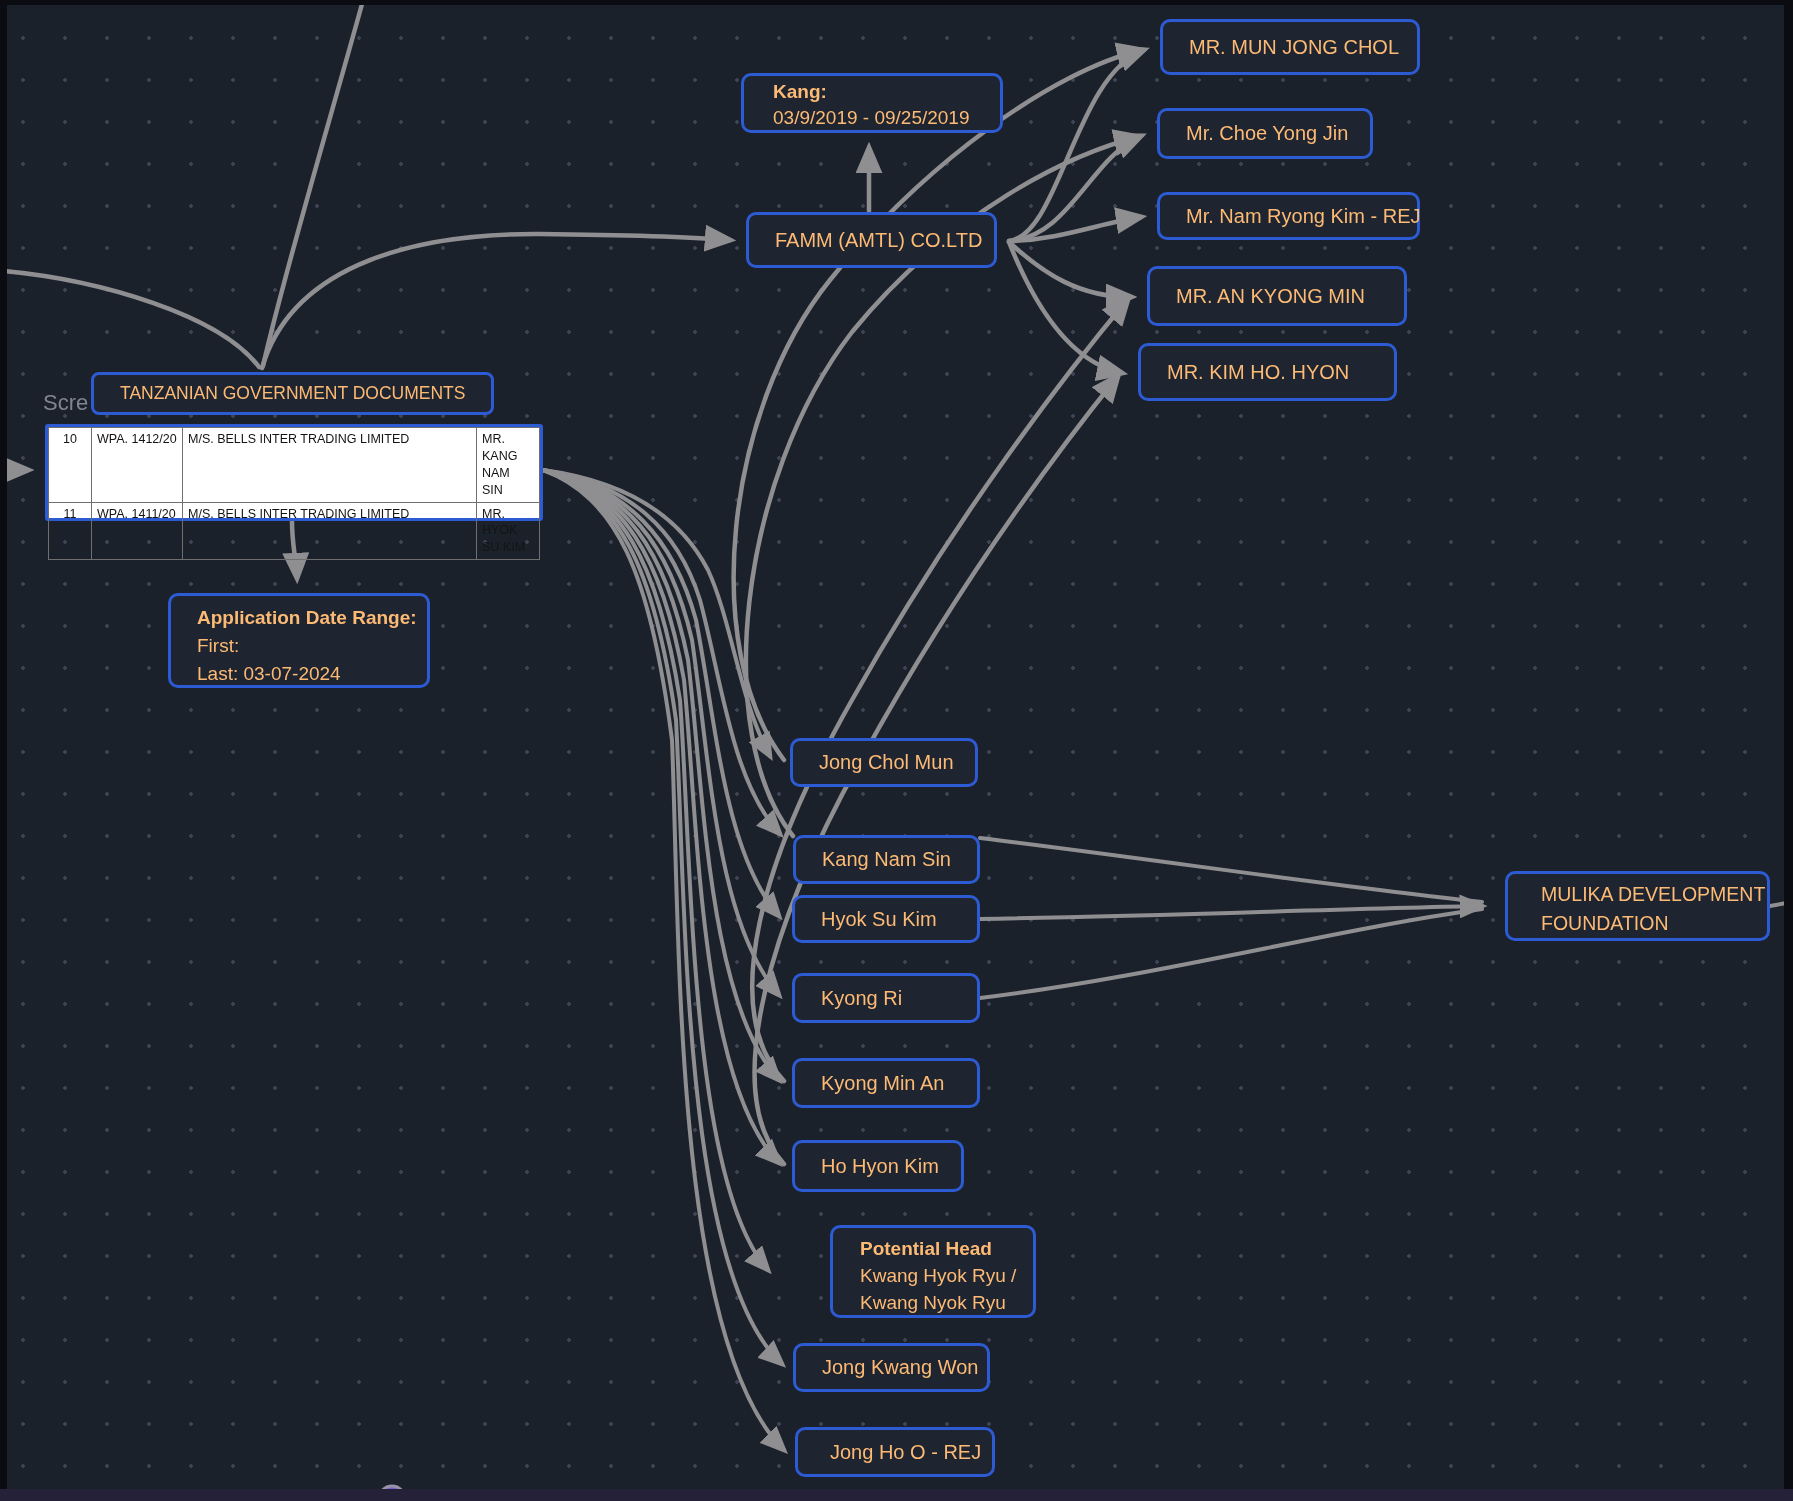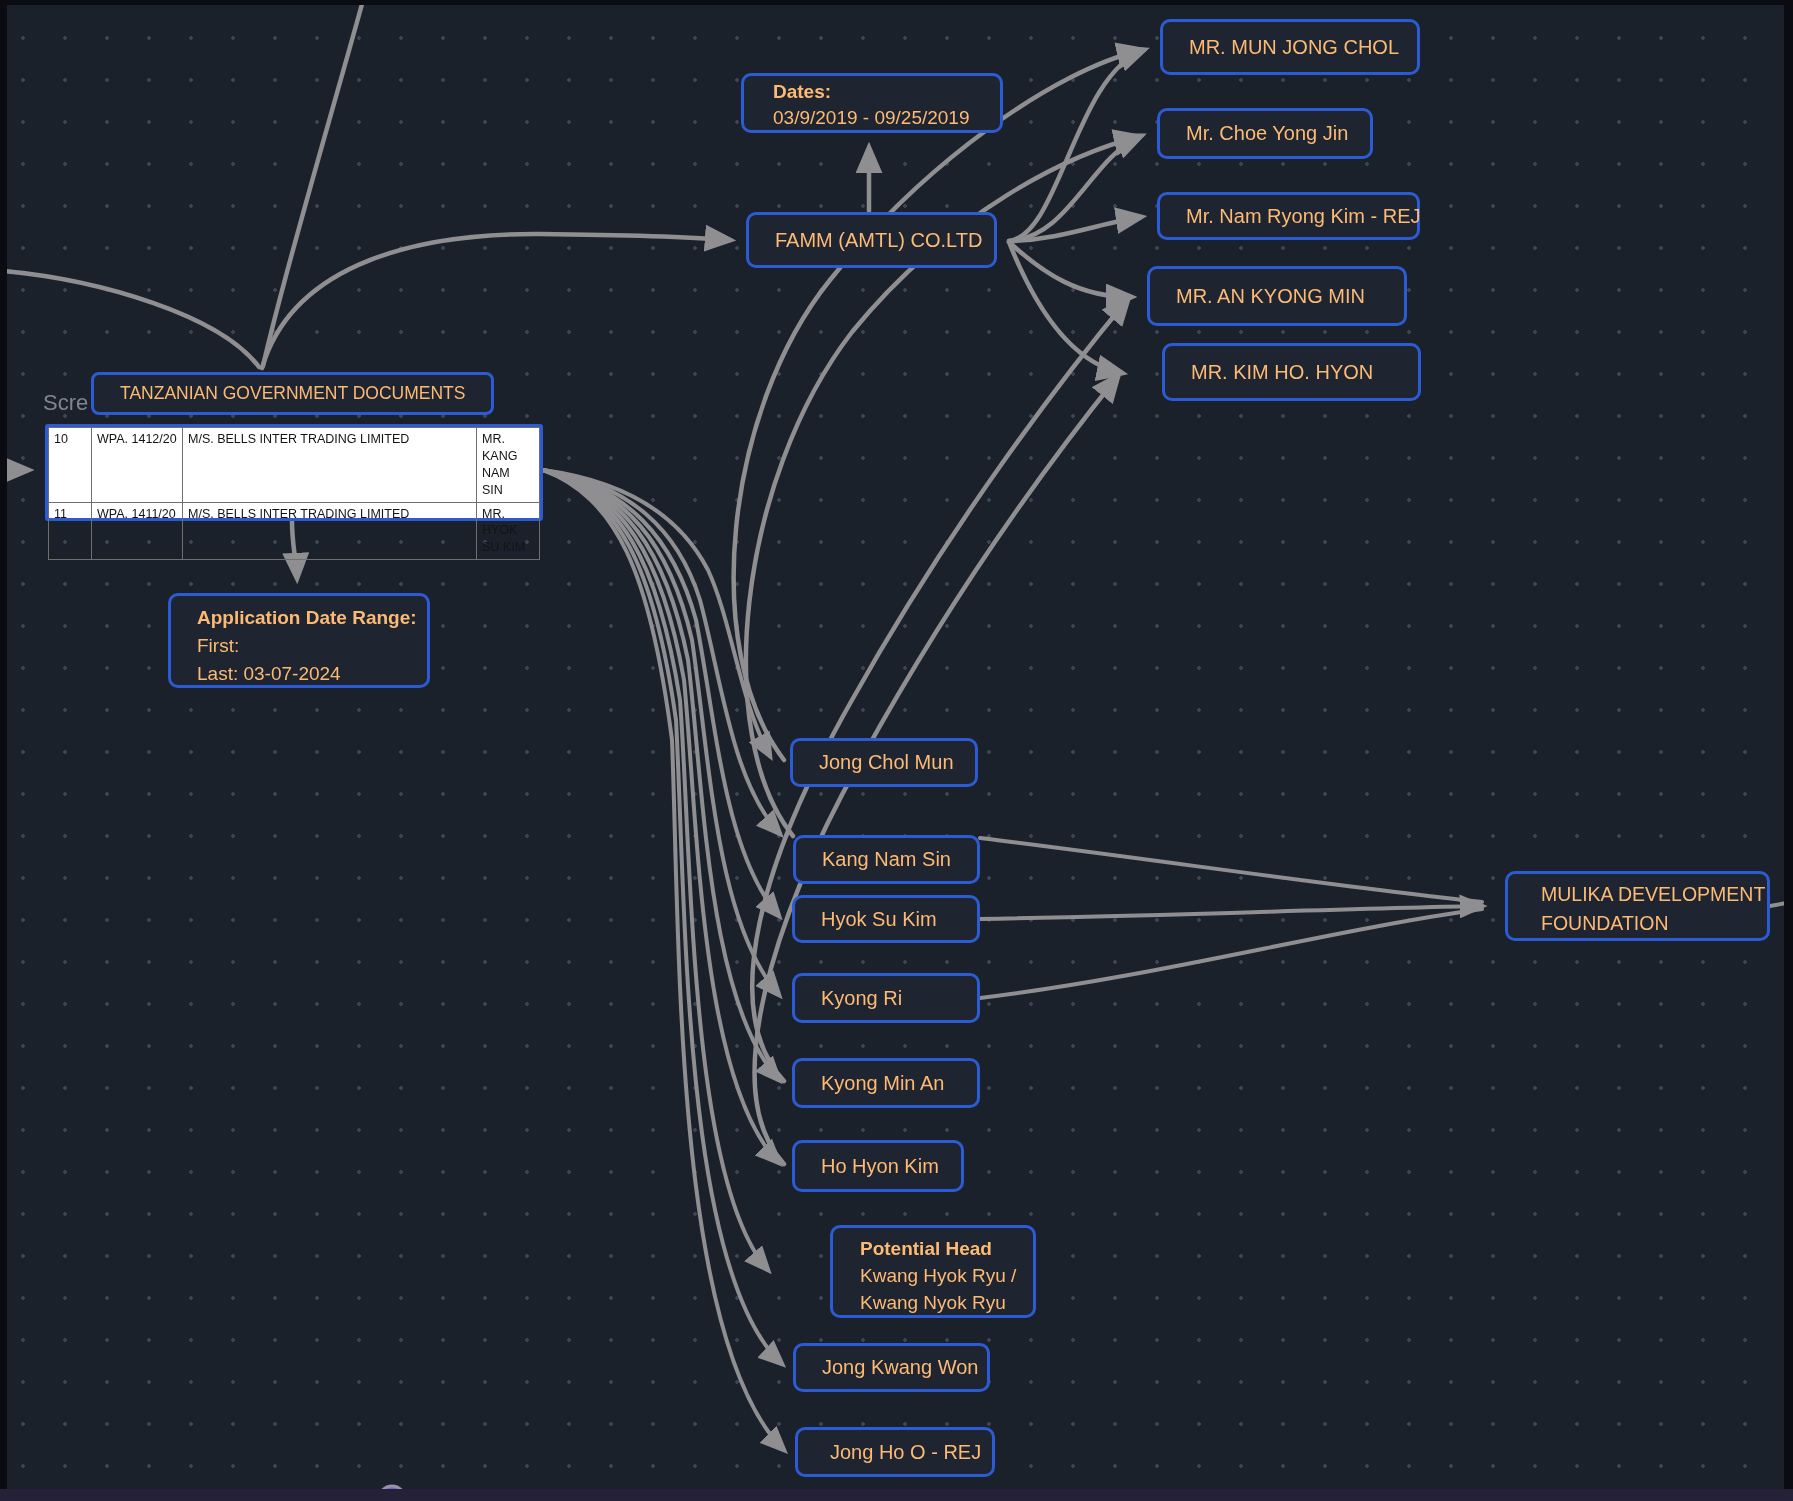--- a/index.html
+++ b/index.html
@@ -15,21 +15,21 @@
     padding-left:26px;white-space:nowrap;}
   .node.multi{display:block;white-space:normal;}
   .bold{font-weight:bold;}
   .bg-label{position:absolute;z-index:2;color:#80858f;font-size:22px;}
   #doc-table{position:absolute;z-index:4;left:45px;top:424px;width:498px;height:97px;
     box-sizing:border-box;background:#fff;border:3px solid #2d5bd4;border-radius:3px;}
   #doc-table table{width:100%;height:100%;border-collapse:collapse;table-layout:fixed;
     font-size:12.5px;color:#141414;}
   #doc-table td{border:1px solid #6f6f6f;vertical-align:top;padding:3px 5px;
     line-height:1.35;overflow:hidden;}
-  #doc-table tr td:first-child{}
+  #doc-table tr td:first-child{text-align:center;}
   .frame{position:absolute;z-index:10;background:#0a0c11;}
   #frame-top{left:0;top:0;width:1793px;height:5px;}
   #frame-left{left:0;top:0;width:7px;height:1501px;}
   #frame-right{right:0;top:0;width:9px;height:1501px;}
   #frame-bottom{left:0;bottom:0;width:1793px;height:12px;background:#242138;}
 </style>
 </head>
 <body>
 
 <div id="stage">
@@ -71,21 +71,21 @@
       <path marker-end="url(#arr)" d="M 980,919 C 1160,916 1330,909 1482,906"></path>
       <path d="M 980,998 C 1160,976 1330,930 1482,909"></path>
       <path d="M 1770,906 L 1792,902"></path>
     </g>
     <circle cx="392" cy="1499" r="13" fill="#7a5fd0" stroke="#9a93a8" stroke-width="3"></circle>
   </svg>
 
   <div class="bg-label" style="left:43px;top:390px;">Scre</div>
 
   <div class="node multi" style="left:741px;top:73px;width:262px;height:60px;padding:3px 0 0 29px;line-height:26px;font-size:19px;">
-    <div class="bold">Dates:</div>
+    <div class="bold">Kang:</div>
     <div>03/9/2019 - 09/25/2019</div>
   </div>
 
   <div class="node" style="left:746px;top:212px;width:251px;height:56px;">
     <span>FAMM (AMTL) CO.LTD</span>
   </div>
 
   <div class="node" style="left:91px;top:372px;width:403px;height:43px;font-size:17.5px;border-radius:8px;">
     <span>TANZANIAN GOVERNMENT DOCUMENTS</span>
   </div>
@@ -120,21 +120,21 @@
   </div>
   <div class="node" style="left:1157px;top:108px;width:216px;height:51px;">
     <span>Mr. Choe Yong Jin</span>
   </div>
   <div class="node" style="left:1157px;top:192px;width:263px;height:48px;">
     <span>Mr. Nam Ryong Kim - REJ</span>
   </div>
   <div class="node" style="left:1147px;top:266px;width:260px;height:60px;">
     <span>MR. AN KYONG MIN</span>
   </div>
-  <div class="node" style="left:1138px;top:343px;width:259px;height:58px;margin-left:24px;">
+  <div class="node" style="left:1138px;top:343px;width:259px;height:58px;">
     <span>MR. KIM HO. HYON</span>
   </div>
 
   <div class="node" style="left:790px;top:738px;width:188px;height:49px;">
     <span>Jong Chol Mun</span>
   </div>
   <div class="node" style="left:793px;top:835px;width:187px;height:49px;">
     <span>Kang Nam Sin</span>
   </div>
   <div class="node" style="left:792px;top:895px;width:188px;height:48px;">

